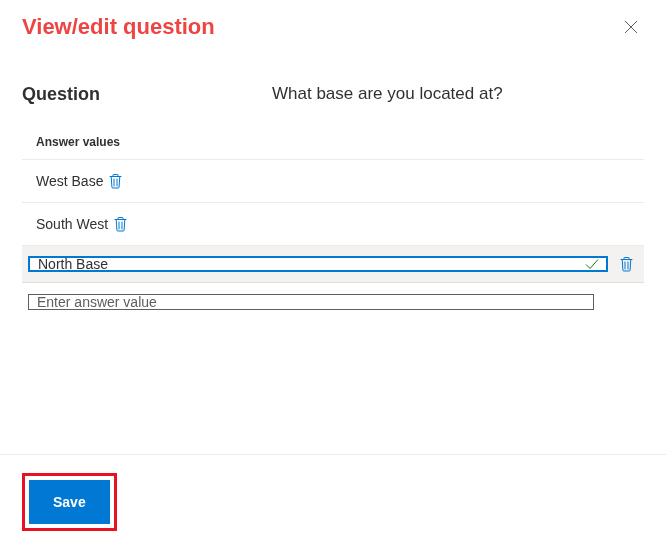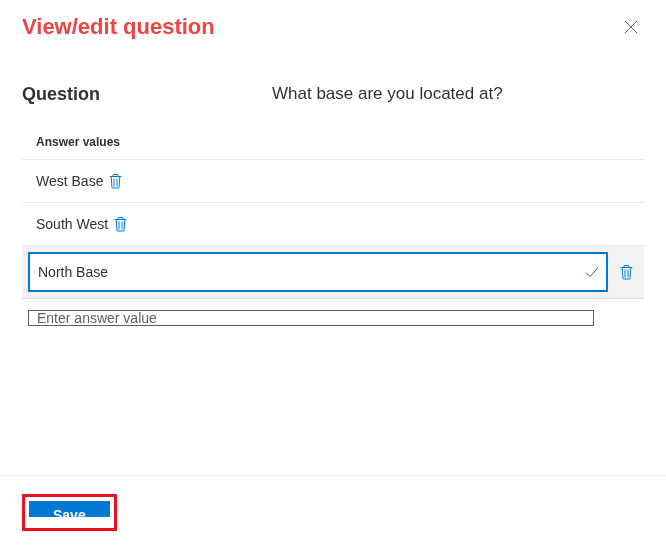--- a/index.html
+++ b/index.html
@@ -84,21 +84,21 @@
       border: none;
       color: #0078d4;
       padding: 0;
     }
     .edit-input-wrap {
       flex: 1;
       display: flex;
       align-items: center;
       border: 2px solid #0078d4;
       background: #fff;
-      height: 40px;
+      height: 16px;
       padding: 0 6px 0 8px;
       margin-right: 6px;
     }
     .edit-input {
       flex: 1;
       border: none;
       outline: none;
       font-size: 14px;
       font-family: inherit;
       color: #323130;
@@ -140,21 +140,21 @@
     .save-btn {
       background: #0078d4;
       color: #fff;
       border: none;
       font-size: 14px;
       font-weight: 600;
       font-family: inherit;
       padding: 6px 24px;
       cursor: pointer;
       min-width: 80px;
-      height: 16px;
+      height: 44px;
     }
     svg { display: block; }
   </style>
 </head>
 <body>
 
 <div class="header">
   <h1>View/edit question</h1>
   <button class="close-btn">
     <span>

